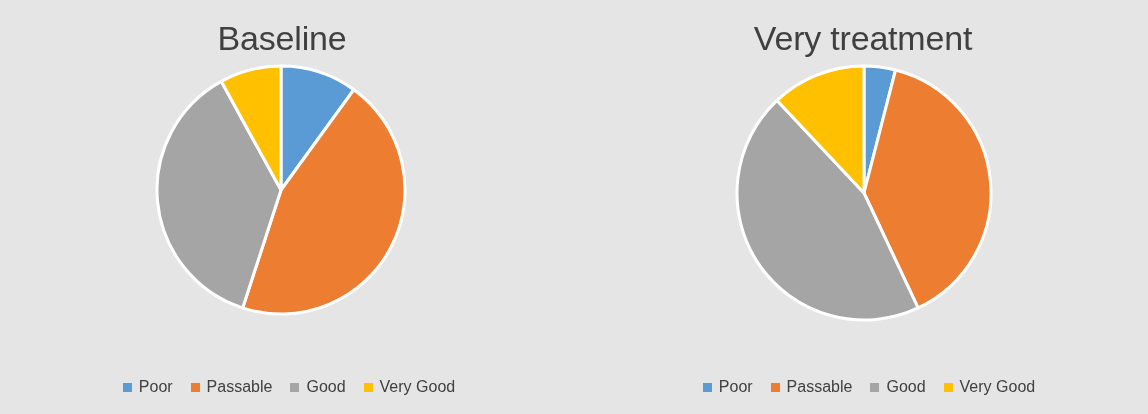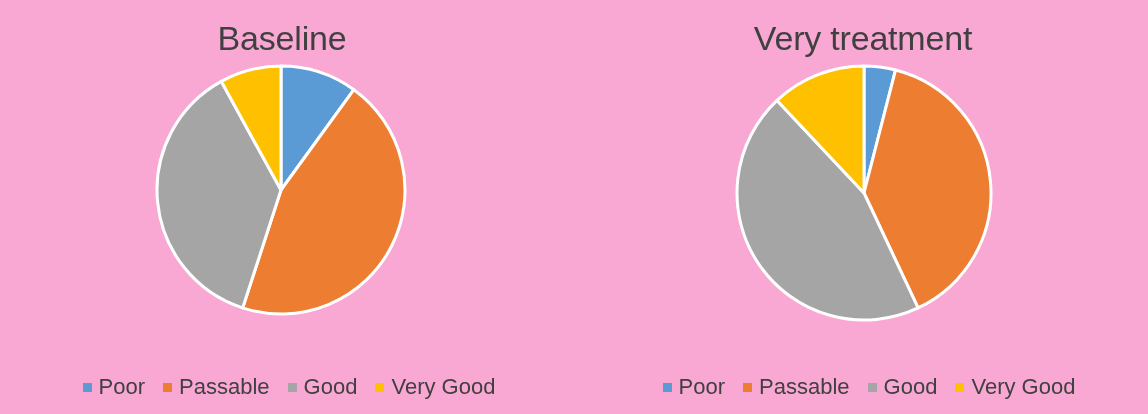--- a/index.html
+++ b/index.html
@@ -10,21 +10,21 @@
   body {
     width: 1148px;
     height: 414px;
     font-family: "Liberation Sans", sans-serif;
     overflow: hidden;
   }
   .board {
     position: relative;
     width: 1148px;
     height: 414px;
-    background: #f9a8d4;
+    background: #e5e5e5;
     display: flex;
     flex-direction: row;
   }
   .panel {
     position: relative;
     flex: 1 1 50%;
     height: 414px;
     display: flex;
     flex-direction: column;
     align-items: center;
@@ -63,21 +63,21 @@
     white-space: nowrap;
   }
   .legend-swatch {
     width: 9px;
     height: 9px;
     margin-right: 7px;
     flex: 0 0 auto;
   }
   .legend-label {
     color: #404040;
-    font-size: 22px;
+    font-size: 16px;
     line-height: 26px;
     text-align: center;
   }
   
   .panel-left .chart-title { margin-left: -10px; }
   .panel-left .pie-wrap { margin-left: -12px; }
   .panel-left .legend { padding-left: 4px; }
   .panel-right .chart-title { margin-left: 4px; }
   .panel-right .pie-wrap { margin-left: 6px; }
   .panel-right .legend { padding-left: 16px; }

